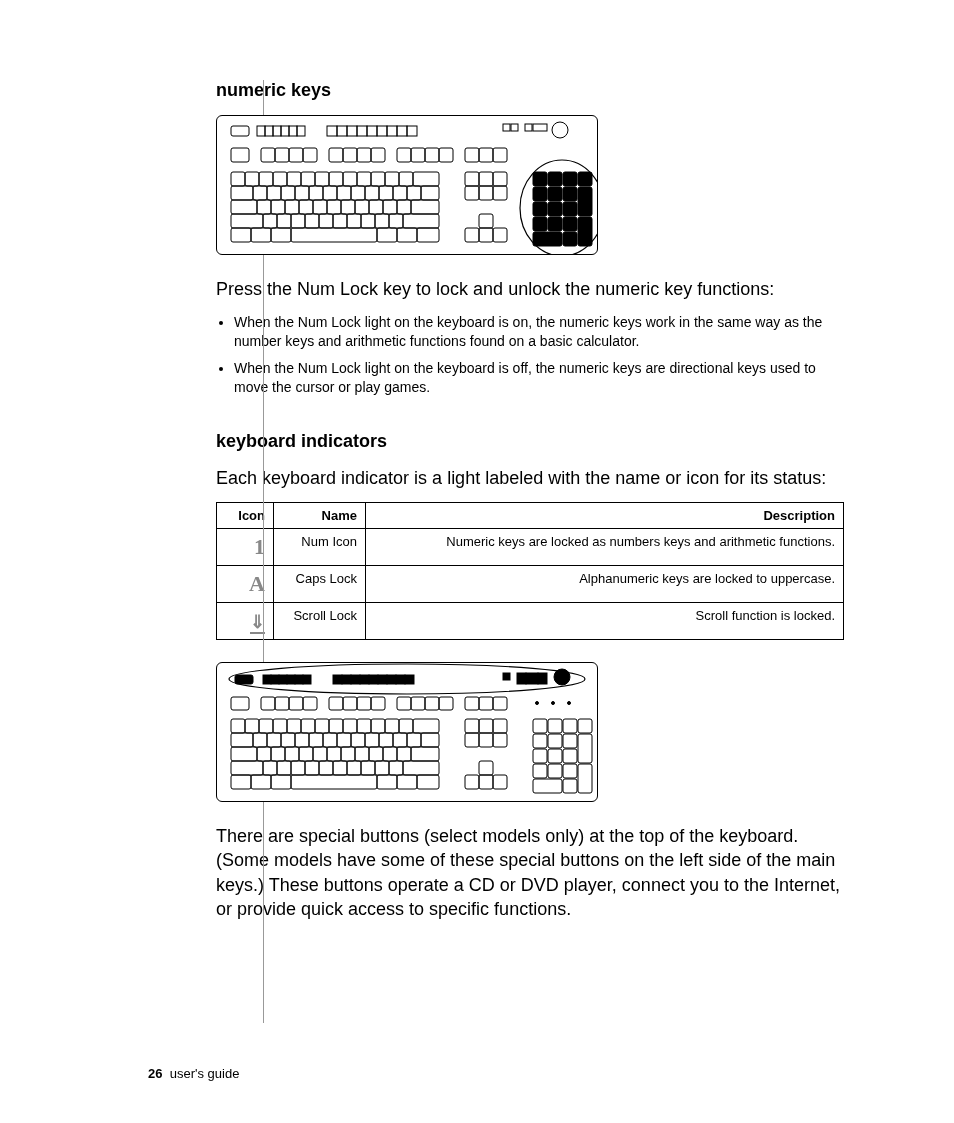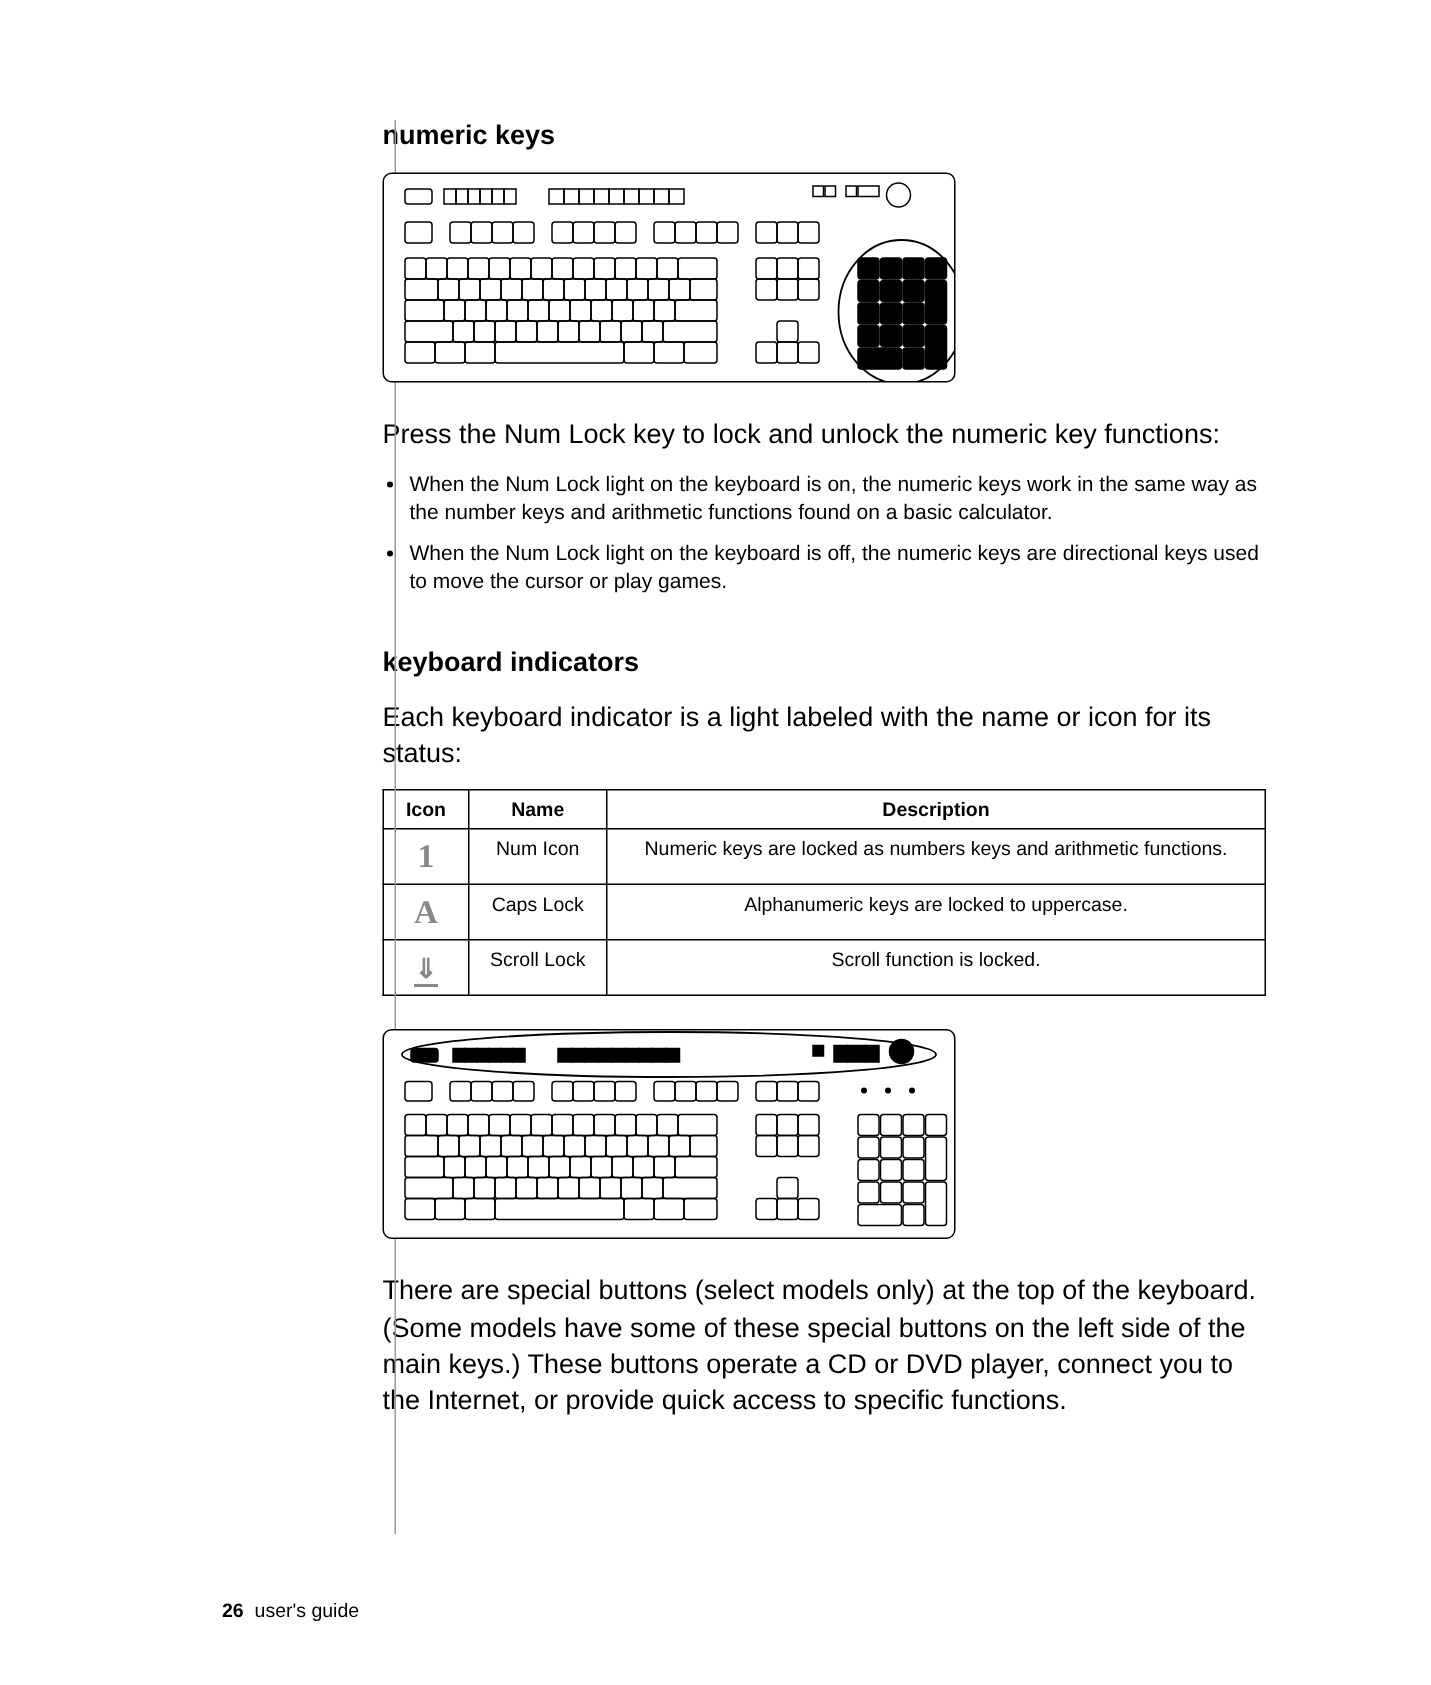--- a/index.html
+++ b/index.html
@@ -6,21 +6,21 @@
     margin: 0;
     padding: 0;
     font-family: "Arial Narrow", Arial, sans-serif;
     font-stretch: condensed;
     background: #fff;
     width: 954px;
     height: 1123px;
     position: relative;
   }
   .page {
-    padding: 80px 110px 40px 115px;
+    padding: 80px 110px 40px 76px;
     position: relative;
     height: 1003px;
   }
   .content {
     margin-left: 140px;
   }
   .left-rule {
     position: absolute;
     left: 263px;
     top: 80px;
@@ -58,21 +58,21 @@
   }
   table.ind-table {
     border-collapse: collapse;
     width: 100%;
     margin: 12px 0 22px 0;
     font-size: 13px;
   }
   table.ind-table th, table.ind-table td {
     border: 1px solid #000;
     padding: 5px 8px;
-    text-align: center;
+    text-align: right;
     vertical-align: top;
   }
   table.ind-table th {
     font-weight: bold;
   }
   .icon-cell {
     width: 40px;
     text-align: center;
     font-size: 22px;
     color: #888;

